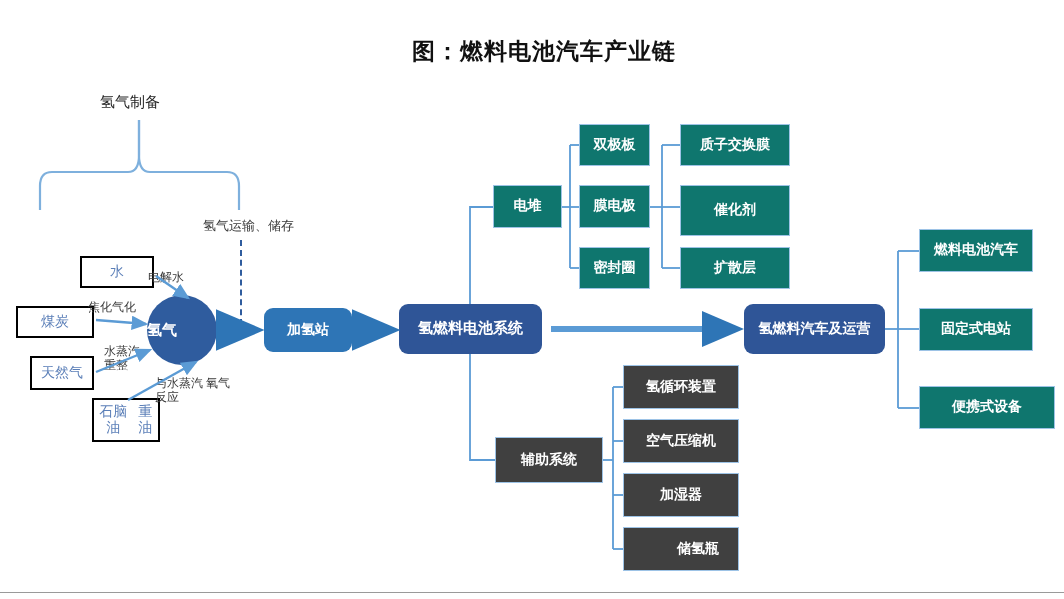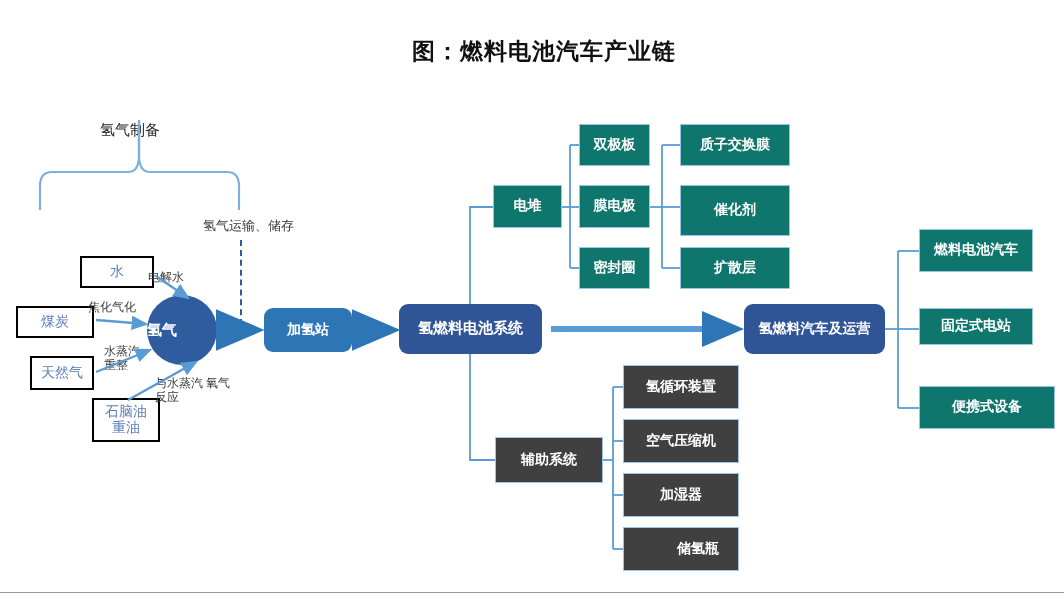--- a/index.html
+++ b/index.html
@@ -53,21 +53,21 @@
     color: #fff; font-weight: bold; font-size: 15px;
     font-family: "Liberation Serif", "DejaVu Serif", serif;
   }
 
   .plainlabel {
     position: absolute;
     color: #3a3a3a;
     font-family: "Liberation Serif", "DejaVu Serif", serif;
     font-size: 13px; line-height: 1.18; white-space: nowrap;
   }
-  .plainlabel.big { font-size: 15px; color: #262626; margin-top: 28px; }
+  .plainlabel.big { font-size: 15px; color: #262626; }
 
   .dash {
     position: absolute; width: 0; border-left: 2.5px dashed #2f5c9e;
   }
 
   svg.overlay { position: absolute; left: 0; top: 0; width: 1064px; height: 599px; pointer-events: none; }
 
   .footer-rule {
     position: absolute; left: 0; top: 592px; width: 1064px; height: 1px;
     background: #9a9a9a;
@@ -89,21 +89,21 @@
   </div>
 
   <div class="srcbox" style="left:16px; top:306px; width:78px; height:32px;">
     <span>煤炭</span>
   </div>
 
   <div class="srcbox" style="left:30px; top:356px; width:64px; height:34px;">
     <span>天然气</span>
   </div>
 
-  <div class="srcbox" style="left:92px; top:398px; width:68px; height:44px; flex-direction:column;">
+  <div class="srcbox" style="left:92px; top:398px; width:68px; height:44px; flex-direction:row;">
     <span>石脑油</span>
     <span>重油</span>
   </div>
 
   <div class="circle" style="left:147px; top:295px; width:70px; height:70px;">
     <span>氢气</span>
   </div>
 
   <div class="plainlabel" style="left:148px; top:270px; font-size:12px;">电解水</div>
   <div class="plainlabel" style="left:88px; top:300px; font-size:12px;">焦化气化</div>
@@ -163,21 +163,21 @@
   <div class="node dark" style="left:623px; top:473px; width:116px; height:44px;">
     <span>加湿器</span>
   </div>
   <div class="node dark" style="left:623px; top:527px; width:116px; height:44px;padding-left:34px;">
     <span>储氢瓶</span>
   </div>
 
   <div class="node light" style="left:919px; top:229px; width:114px; height:43px;">
     <span>燃料电池汽车</span>
   </div>
-  <div class="node light" style="left:919px; top:308px; width:114px; height:37px;justify-content:center;">
+  <div class="node light" style="left:919px; top:308px; width:114px; height:43px;justify-content:center;">
     <span>固定式电站</span>
   </div>
   <div class="node light" style="left:919px; top:386px; width:136px; height:43px;">
     <span>便携式设备</span>
   </div>
 
   <svg class="overlay" viewBox="0 0 1064 599">
 
     <defs>
       <marker id="arrowThin" markerWidth="8" markerHeight="8" refX="6" refY="3" orient="auto">

